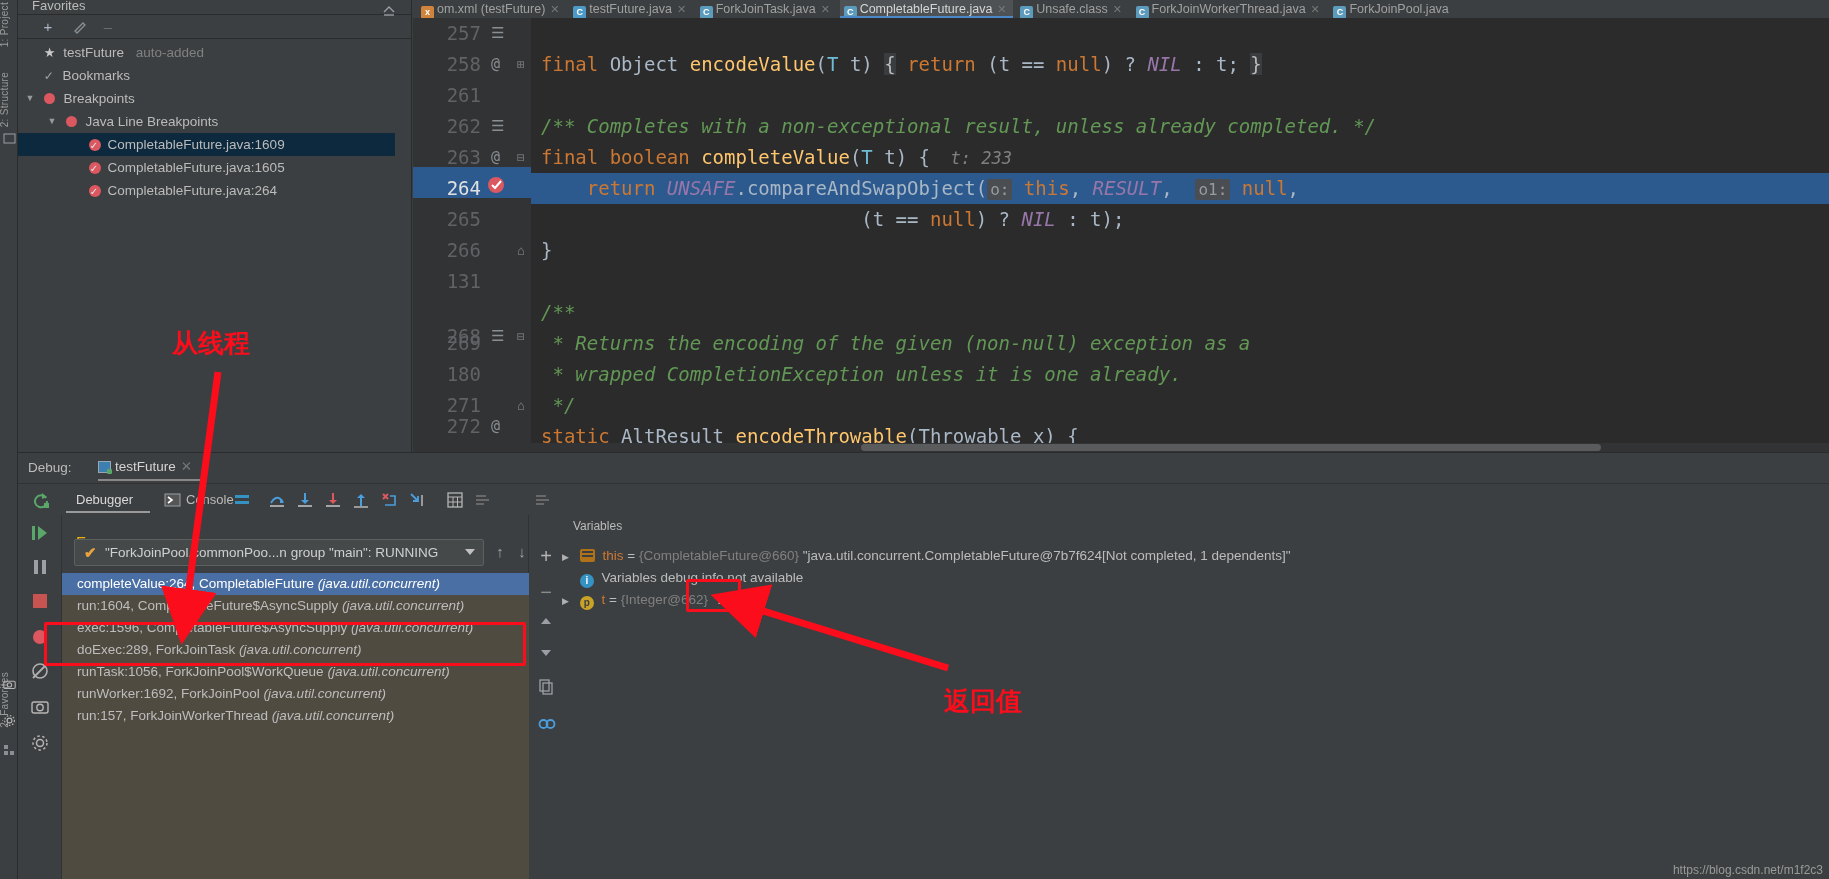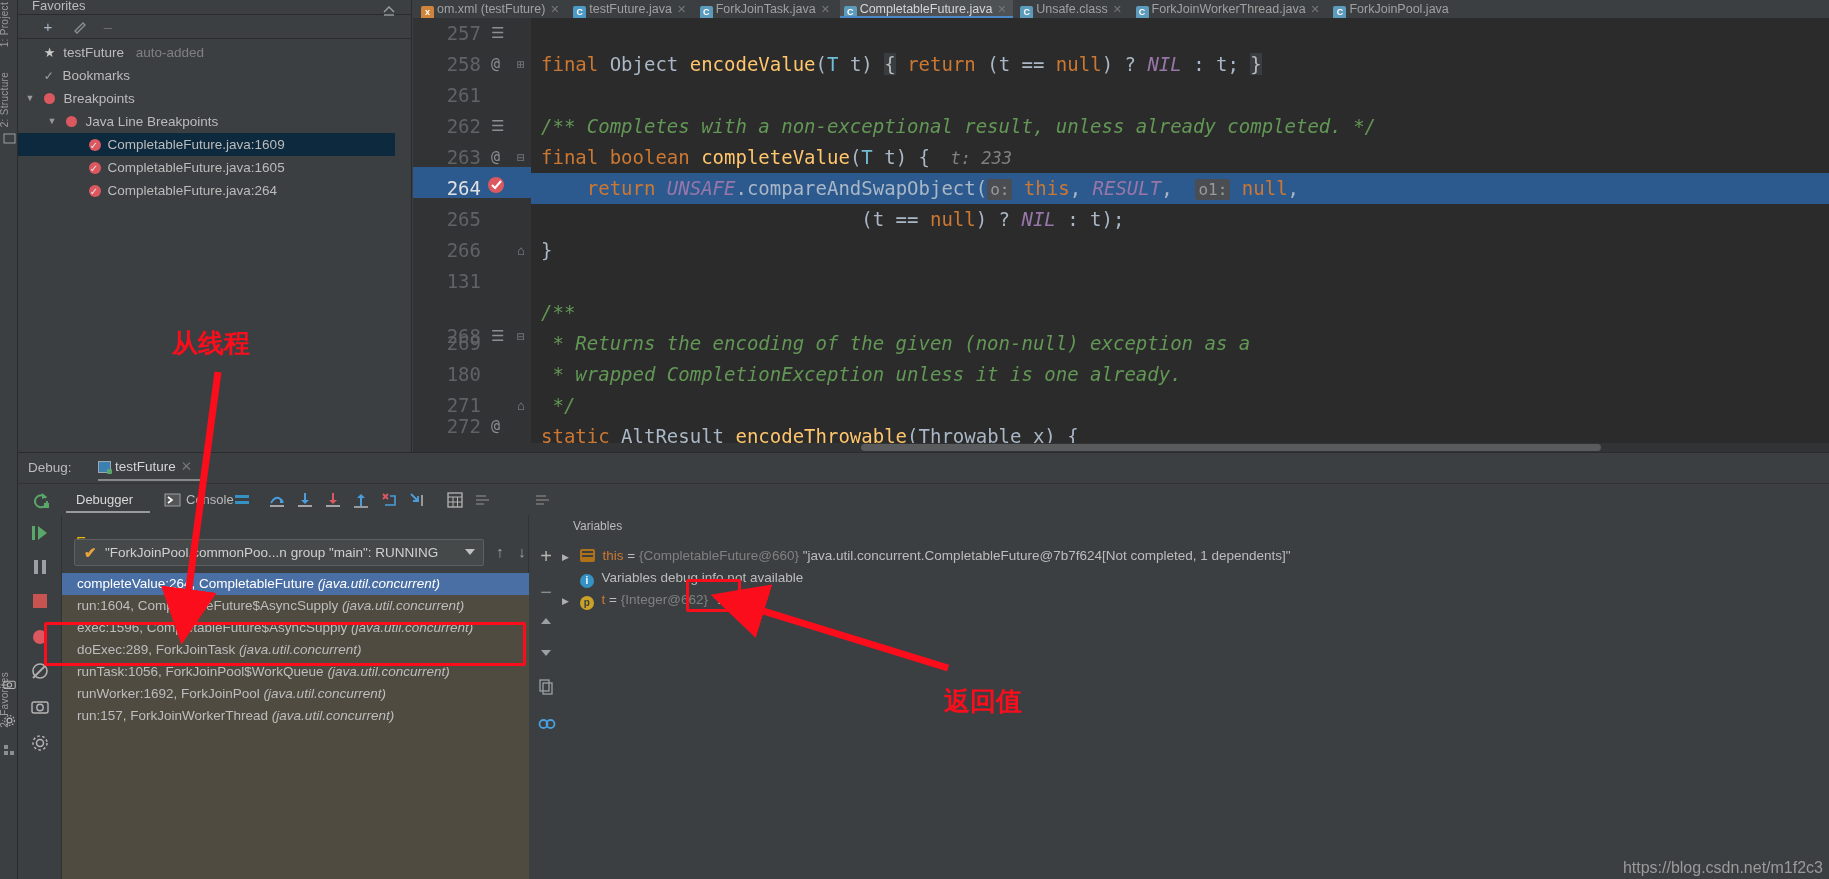--- a/index.html
+++ b/index.html
@@ -110,21 +110,21 @@
   .ico-p { width:14px;height:14px;border-radius:50%;background:#c9a227;color:#3c3f41;font-size:10px;line-height:14px;text-align:center;display:inline-block;vertical-align:-2px;margin-right:4px;font-weight:bold;}
   .vname { color:#cc7832; }
   .vref { color:#808080; }
   .vval { color:#bcbcbc; }
 
   
   .anno { position:absolute; color:#fc0d1c; font-size:26px; font-weight:bold; font-family:"DejaVu Sans", sans-serif; }
   .redbox { position:absolute; border:3px solid #fc0d1c; border-radius:2px; }
   svg.ovl { position:absolute; left:0; top:0; width:1829px; height:879px; pointer-events:none; }
 
-  .wm { position:absolute; right:6px; bottom:2px; font-size:16px; color:#9a9a9a; }
+  .wm { position:absolute; right:6px; bottom:2px; font-size:12px; color:#9a9a9a; }
 </style>
 </head>
 <body>
 
 <div id="root">
 
   <div class="vstrip">
     <div class="vlabel" style="top:2px;">1: Project</div>
     <div class="vlabel" style="top:72px;">2: Structure</div>
     <div class="vlabel" style="top:672px;">2: Favorites</div>

